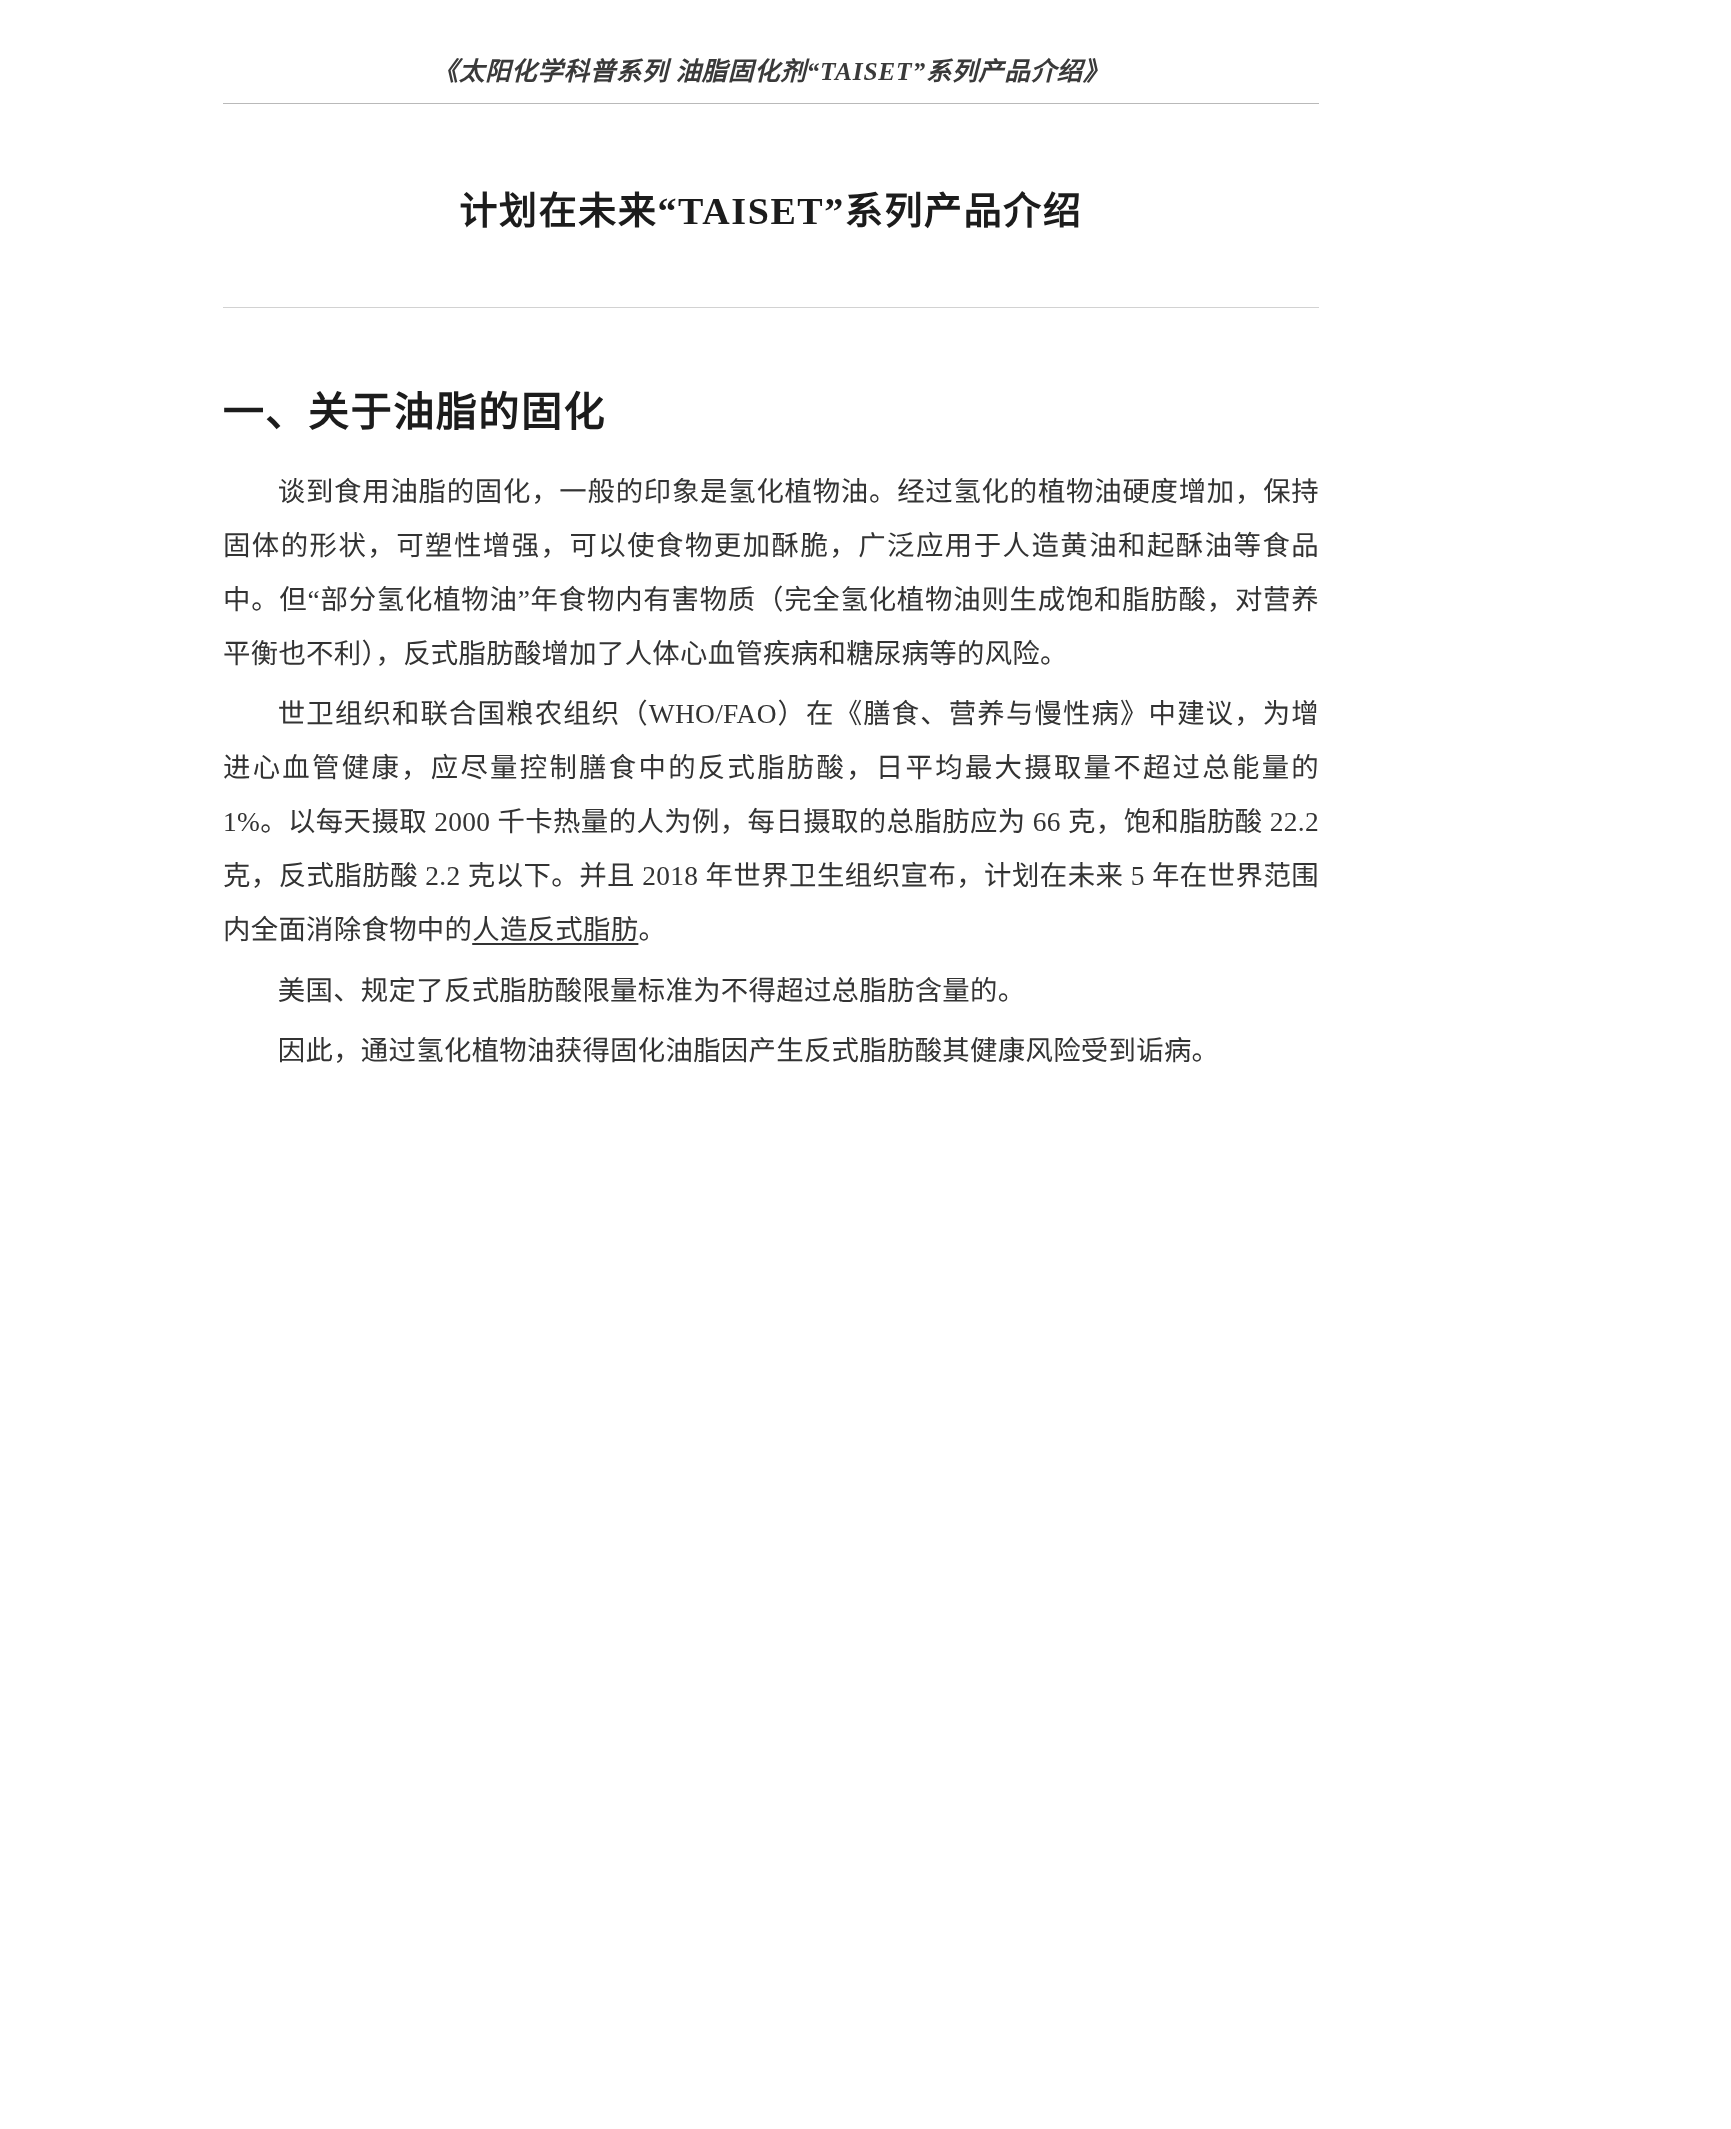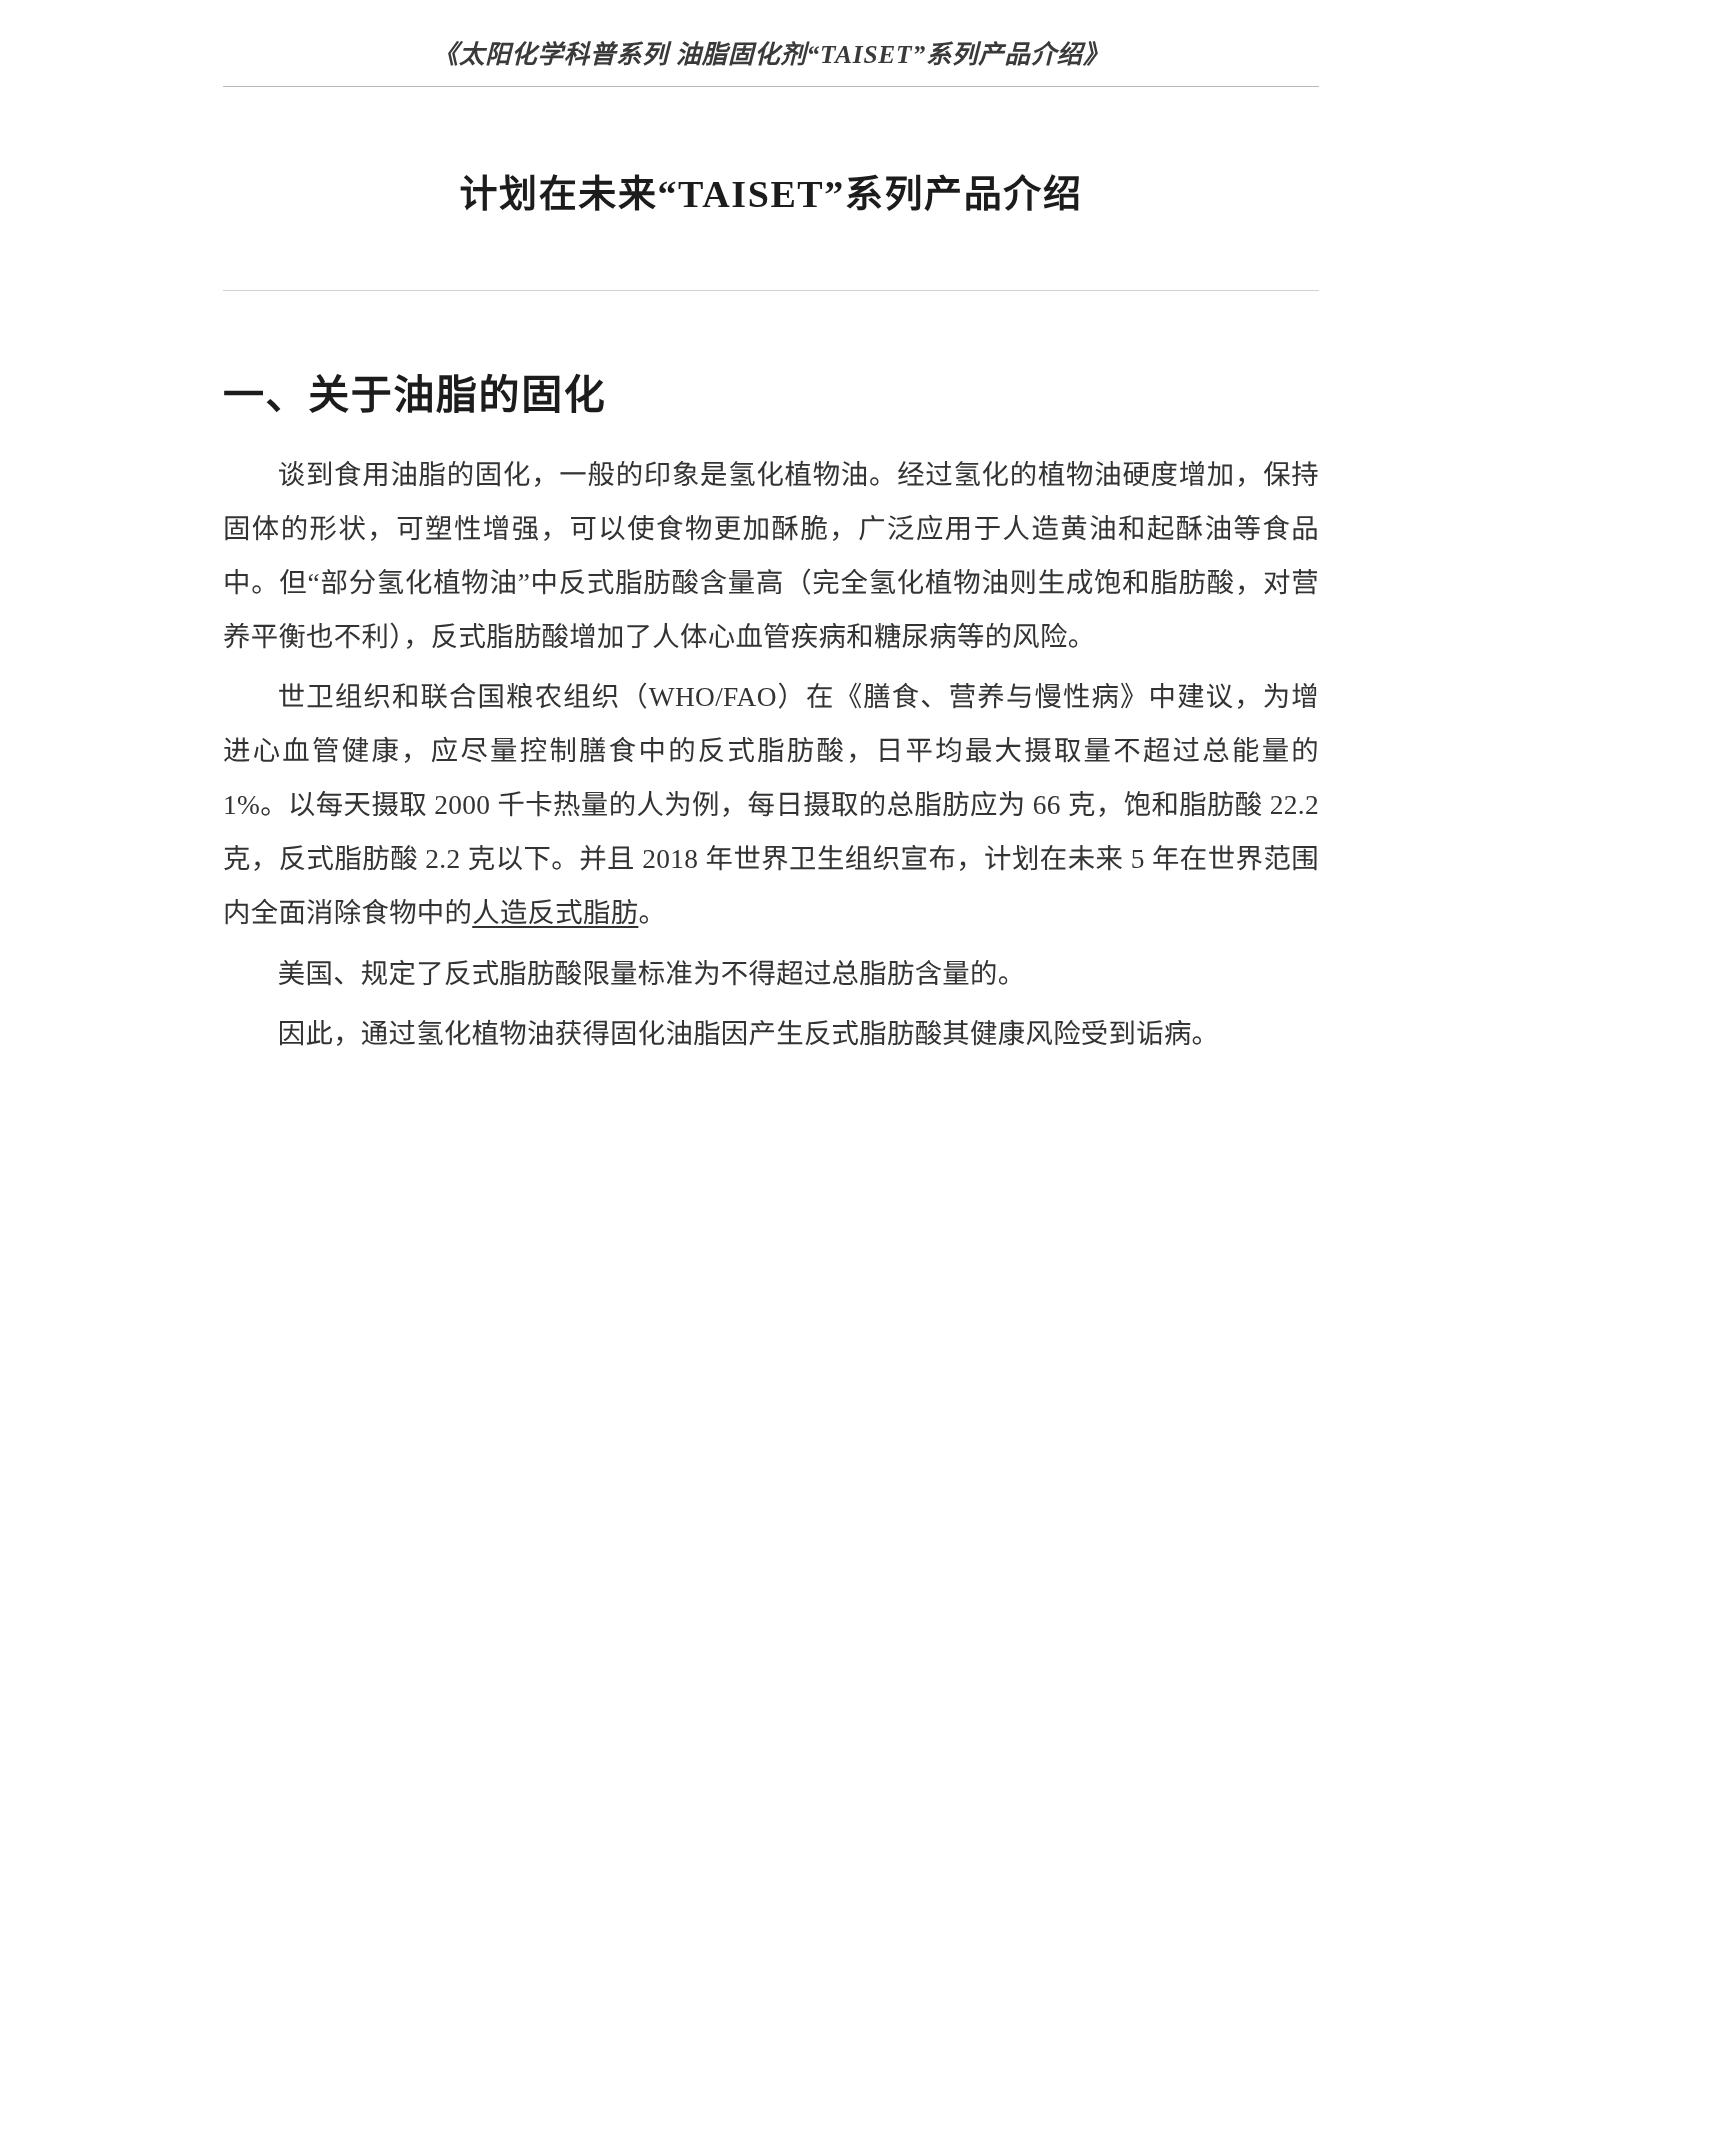--- a/index.html
+++ b/index.html
@@ -12,21 +12,21 @@
     min-height: 2129px;
     font-family: "Liberation Serif", "DejaVu Serif", serif;
     color: #2b2b2b;
     -webkit-font-smoothing: antialiased;
   }
   .page {
     position: relative;
     width: 1542px;
     min-height: 2129px;
     box-sizing: border-box;
-    padding: 0 223px;
+    padding: 17px 223px;
   }
   
   .header-zone {
     padding-top: 38px;
   }
   .header-text {
     text-align: center;
     font-size: 25.4px;
     font-style: italic;
     font-weight: 700;
@@ -89,21 +89,21 @@
   </div>
 
   <div class="doc-title-zone">
     <h1 class="doc-title">计划在未来“TAISET”系列产品介绍</h1>
   </div>
 
   <div class="content">
 
     <h2 class="section-heading">一、关于油脂的固化</h2>
 
-    <p class="para">谈到食用油脂的固化，一般的印象是氢化植物油。经过氢化的植物油硬度增加，保持固体的形状，可塑性增强，可以使食物更加酥脆，广泛应用于人造黄油和起酥油等食品中。但“部分氢化植物油”中反式脂肪酸含量高（完全氢化植物油则生成饱和脂肪酸，对营养平衡也不利），反式脂肪酸增加了人体心血管疾病和糖尿病等的风险。</p>
+    <p class="para">谈到食用油脂的固化，一般的印象是氢化植物油。经过氢化的植物油硬度增加，保持固体的形状，可塑性增强，可以使食物更加酥脆，广泛应用于人造黄油和起酥油等食品中。但“部分氢化植物油”年食物内有害物质（完全氢化植物油则生成饱和脂肪酸，对营养平衡也不利），反式脂肪酸增加了人体心血管疾病和糖尿病等的风险。</p>
 
 
 
     <p class="para"><span>世卫组织和联合国粮农组织（WHO/FAO）在《膳食、营养与慢性病》中建议，为增进心血管健康，应尽量控制膳食中的反式脂肪酸，日平均最大摄取量不超过总能量的 1%。以每天摄取 2000 千卡热量的人为例，每日摄取的总脂肪应为 66 克，饱和脂肪酸 22.2 克，反式脂肪酸 2.2 克以下。并且 2018 年世界卫生组织宣布，计划在未来 5 年在世界范围内全面消除食物中的</span><span class="u">人造反式脂肪</span><span>。</span></p>
 
     <p class="para">美国、规定了反式脂肪酸限量标准为不得超过总脂肪含量的。</p>
 
     <p class="para">因此，通过氢化植物油获得固化油脂因产生反式脂肪酸其健康风险受到诟病。</p>
 
   </div>

